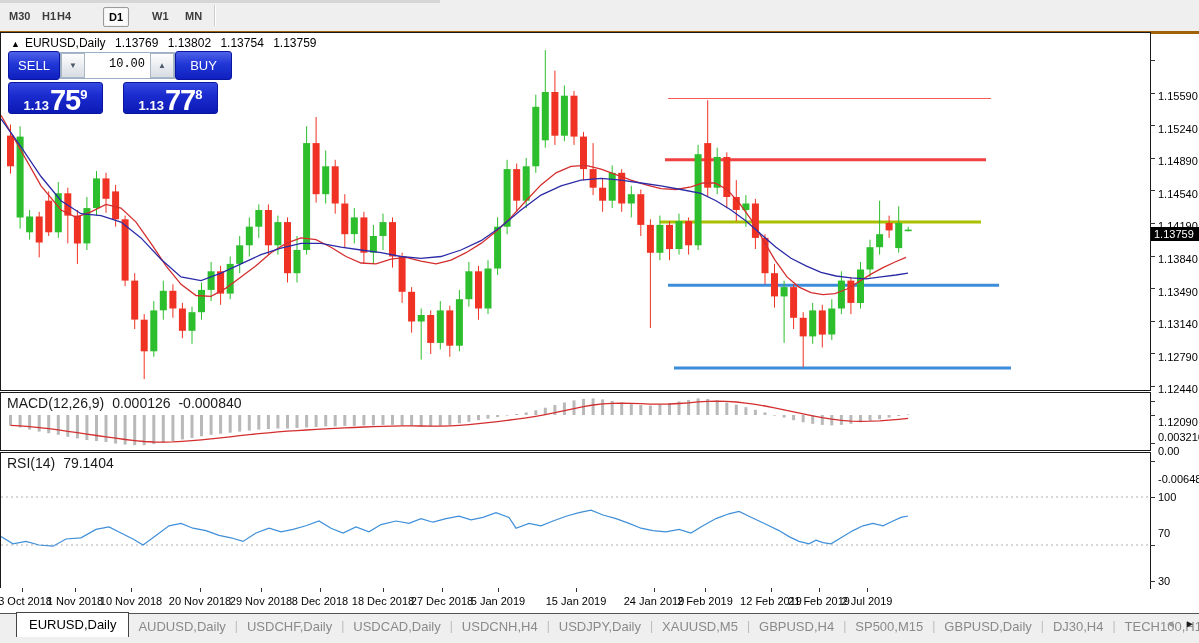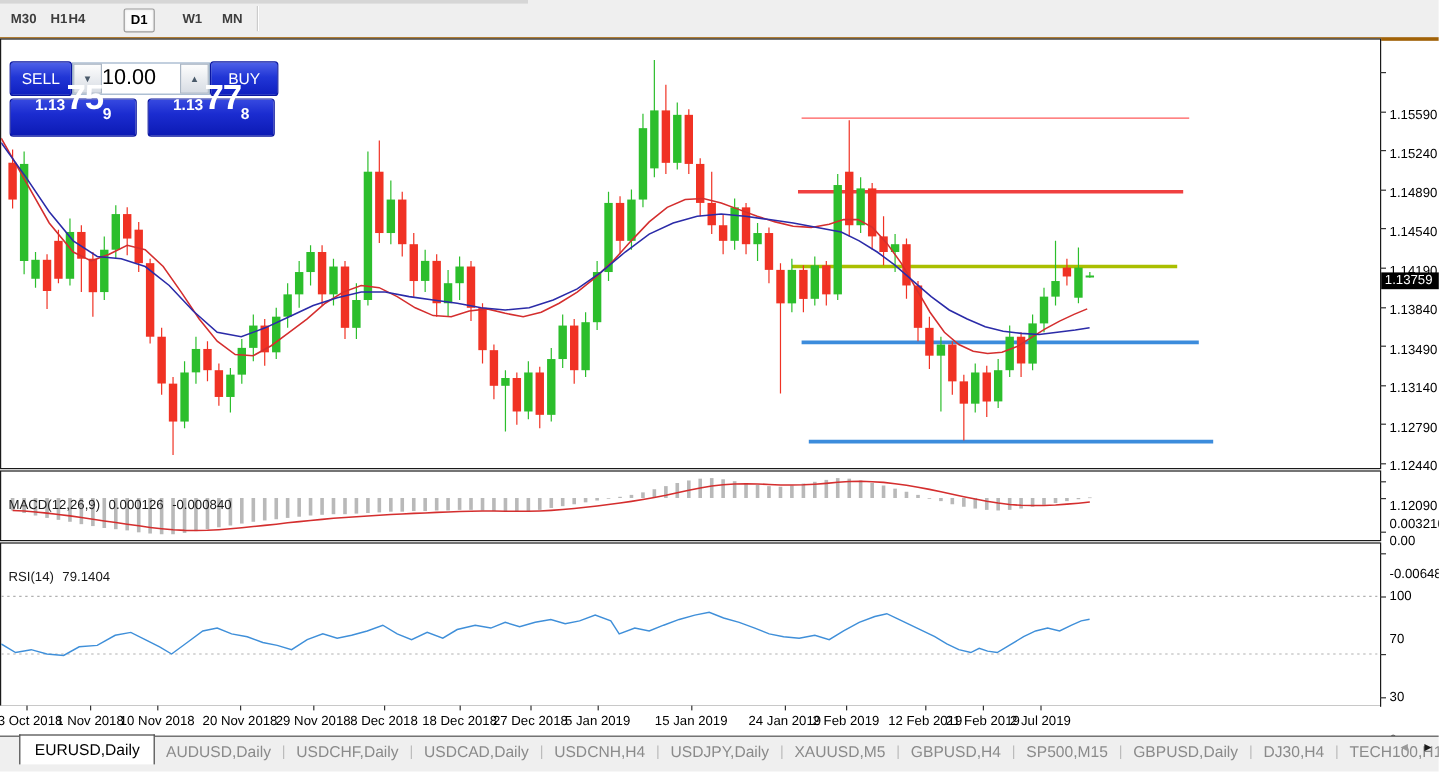--- a/index.html
+++ b/index.html
@@ -16,36 +16,36 @@
   .toolbar-sep{position:absolute;top:5px;left:214px;width:1px;height:21px;background:#cccccc;border-right:1px solid #fff;}
   
   .panel{position:absolute;left:0;background:#fff;border:1px solid #1a1a1a;}
   #main-panel{top:32px;width:1149px;height:357px;}
   #macd-panel{top:392px;width:1149px;height:57px;}
   #rsi-panel{top:452px;width:1149px;height:135px;}
   .panel svg{display:block;}
   #chart-header{left:10px;top:3px;font-size:12px;color:#000;white-space:nowrap;}
   #chart-header .tri{font-size:9px;margin-right:5px;}
   #chart-header span{margin-right:6px;}
-  .ind-label{left:6px;top:2px;font-size:11px;color:#1a1a1a;white-space:nowrap;margin-top:20px;}
+  .ind-label{left:6px;top:2px;font-size:14px;color:#1a1a1a;white-space:nowrap;}
   .ind-label span{margin-right:4px;}
   
   #trade-panel{left:7px;top:18px;width:222px;height:63px;}
   .blue-btn{position:absolute;background:linear-gradient(#4e61e8,#2136d6 45%,#0f1fc0);
       border:1px solid #0a16a0;border-radius:3px;color:#fff;text-align:center;cursor:pointer;}
   #sell-btn{left:0;top:0;width:50px;height:27px;font-size:13px;line-height:27px;}
   #buy-btn{left:167px;top:0;width:55px;height:27px;font-size:13px;line-height:27px;}
   #vol-spinner{position:absolute;left:52px;top:1px;width:113px;height:25px;background:#fff;
       border:1px solid #9ab0c8;display:flex;}
   .spin-btn{width:24px;height:100%;background:linear-gradient(#fdfdfd,#d8dde4);border:1px solid #aab6c4;
       box-sizing:border-box;color:#4a5a6a;font-size:8px;line-height:23px;text-align:center;cursor:pointer;}
-  #vol-value{flex:1;font-size:18px;line-height:23px;padding-right:5px;color:#000;}
-  .price-box{position:absolute;top:31px;width:106px;height:32px;background:linear-gradient(#3649e0,#1b2cd0 40%,#0c1ab4);
+  #vol-value{flex:1;text-align:right;font-size:12px;line-height:23px;padding-right:5px;color:#000;font-family:Liberation Mono, monospace;}
+  .price-box{position:absolute;top:31px;width:95px;height:32px;background:linear-gradient(#3649e0,#1b2cd0 40%,#0c1ab4);
       border:1px solid #0a16a0;border-radius:3px;color:#fff;display:flex;align-items:flex-end;
-      justify-content:center;padding-bottom:18px;box-sizing:border-box;cursor:pointer;}
+      justify-content:center;padding-bottom:0;box-sizing:border-box;cursor:pointer;}
   #sell-price-box{left:0;}
   #buy-price-box{left:115px;}
   .price-box .pfx{font-size:13px;font-weight:bold;line-height:15px;margin-right:1px;}
   .price-box .big{font-size:29px;font-weight:bold;line-height:26px;letter-spacing:-1px;}
   .price-box .sup{font-size:13px;font-weight:bold;line-height:24px;align-self:flex-start;}
   
   .axis-label{position:absolute;left:1158px;font-size:11px;color:#000;white-space:nowrap;margin-top:36px;}
   .axis-tick{position:absolute;left:1150px;width:5px;height:1px;background:#333;}
   #cur-price-box{position:absolute;left:1151px;top:227px;width:46px;height:14px;background:#000;
       color:#fff;font-size:11px;line-height:14px;padding-left:3px;}
@@ -276,20 +276,27 @@
         <line x1="888.1" x2="888.1" y1="182.6" y2="204.9" stroke="#f03224" stroke-width="1"></line>
         <rect x="884.6" y="190.0" width="7" height="7.4" fill="#f03224"></rect>
         <line x1="897.7" x2="897.7" y1="173.3" y2="219.7" stroke="#2cbe2c" stroke-width="1"></line>
         <rect x="894.2" y="190.0" width="7" height="25.1" fill="#2cbe2c"></rect>
         <line x1="907.2" x2="907.2" y1="193.7" y2="198.4" stroke="#2cbe2c" stroke-width="1"></line>
         <line x1="903.7" x2="910.7" y1="197.4" y2="197.4" stroke="#2cbe2c" stroke-width="1.6"></line>
       </g>
       <polyline fill="none" stroke="#d42e2e" stroke-width="1.3" points="0.0,82.2 20.0,117.5 40.0,152.8 60.0,177.0 75.0,184.4 90.0,178.8 105.0,171.4 120.0,175.1 135.0,189.1 150.0,210.4 165.0,232.8 180.0,251.3 195.0,262.5 210.0,263.4 225.0,255.1 240.0,243.9 255.0,232.8 270.0,219.7 285.0,210.4 300.0,204.9 315.0,206.7 330.0,214.2 345.0,223.5 360.0,230.0 375.0,230.9 390.0,226.2 405.0,224.4 420.0,228.1 435.0,230.9 450.0,227.2 465.0,219.7 480.0,210.4 495.0,198.4 510.0,184.4 525.0,167.7 540.0,151.9 555.0,139.8 570.0,133.3 585.0,132.4 600.0,136.1 615.0,141.7 630.0,147.2 645.0,151.9 660.0,155.6 675.0,156.5 690.0,153.8 702.0,150.0 714.0,150.0 726.0,156.5 738.0,169.6 750.0,186.3 762.0,206.7 774.0,227.2 786.0,243.9 798.0,254.1 810.0,259.7 822.0,261.6 834.0,260.6 846.0,256.0 858.0,248.6 870.0,241.1 882.0,234.6 894.0,229.0 905.0,224.4"></polyline>
       <polyline fill="none" stroke="#2b2ba8" stroke-width="1.3" points="0.0,85.9 20.0,113.8 40.0,143.5 60.0,167.7 80.0,180.7 100.0,182.6 120.0,189.1 140.0,204.9 160.0,226.2 180.0,243.9 200.0,247.6 220.0,240.2 240.0,230.9 260.0,221.6 280.0,215.1 300.0,210.4 320.0,210.4 340.0,214.2 360.0,217.0 380.0,219.7 400.0,223.5 420.0,225.3 440.0,223.5 460.0,217.0 480.0,207.7 500.0,193.7 520.0,177.0 540.0,162.1 560.0,152.8 580.0,147.2 600.0,145.4 620.0,147.2 640.0,150.0 660.0,152.8 680.0,156.5 700.0,160.3 715.0,167.7 730.0,177.0 745.0,188.1 760.0,201.2 775.0,214.2 790.0,225.3 805.0,232.8 820.0,239.3 835.0,243.0 850.0,244.8 865.0,245.8 880.0,243.9 895.0,242.0 907.0,240.2"></polyline>
     </svg>
+  <div id="chart-header" class="abs">
+    <span class="tri">▲</span><span>EURUSD,Daily</span>
+    <span>1.13769</span>
+    <span>1.13802</span>
+    <span>1.13754</span>
+    <span>1.13759</span>
+  </div>
 
   <div id="trade-panel" class="abs">
     <div id="sell-btn" class="blue-btn">SELL</div>
     <div id="vol-spinner">
       <div class="spin-btn">▼</div>
       <div id="vol-value">10.00</div>
       <div class="spin-btn">▲</div>
     </div>
     <div id="buy-btn" class="blue-btn">BUY</div>
     <div id="sell-price-box" class="price-box">

